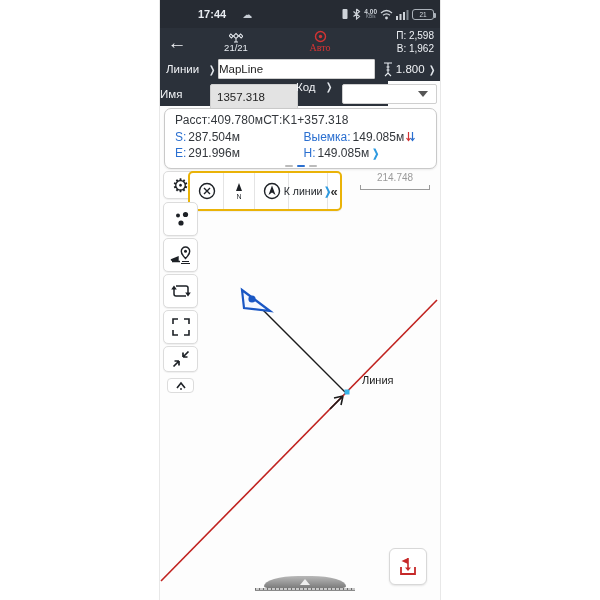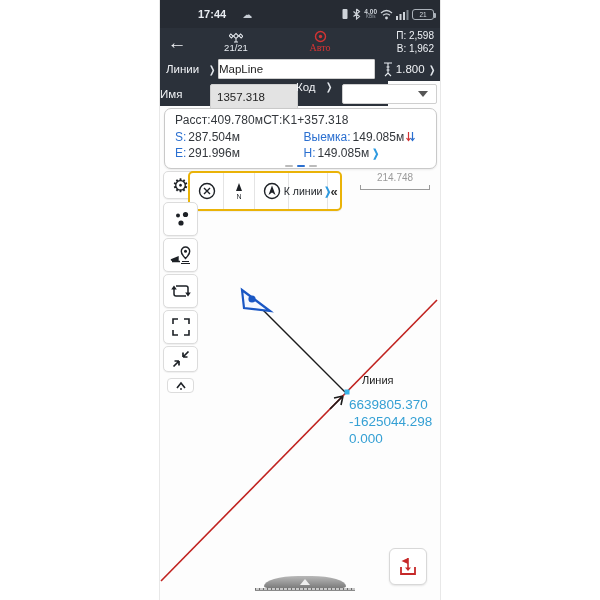--- a/index.html
+++ b/index.html
@@ -94,25 +94,20 @@
 
     <svg class="map" viewBox="0 0 280 600" xmlns="http://www.w3.org/2000/svg">
       <line x1="1" y1="581" x2="277" y2="300" stroke="#c0221f" stroke-width="1.6"></line>
       <line x1="92" y1="299" x2="185" y2="392" stroke="#1b1b1b" stroke-width="1.3"></line>
       <path d="M170,409 L183,396 M183,396 L174,398 M183,396 L181,405" stroke="#1b1b1b" stroke-width="1.6" fill="none"></path>
       <polygon points="82,290 110,311 84,308" fill="#f4f8ff" stroke="#1a57c4" stroke-width="2.2"></polygon>
       <circle cx="92" cy="299" r="3.6" fill="#1a57c4"></circle>
       <rect x="184.5" y="389.5" width="5" height="5" fill="#35b3e8"></rect>
     </svg>
     <div class="map-label">Линия</div>
-    <div class="coords">
-      <div>6639805.370</div>
-      <div>-1625044.298</div>
-      <div>0.000</div>
-    </div>
 
     <div class="statusbar">
       <div class="sb-left">
         <span class="sb-time">17:44</span>
         <span class="sb-cloud">☁</span>
       </div>
       <div class="sb-right">
         <svg width="8" height="12" viewBox="0 0 8 12">
             <rect x="1.5" y="1" width="5" height="10" rx="1" fill="#cfd4da"></rect>
           </svg>

